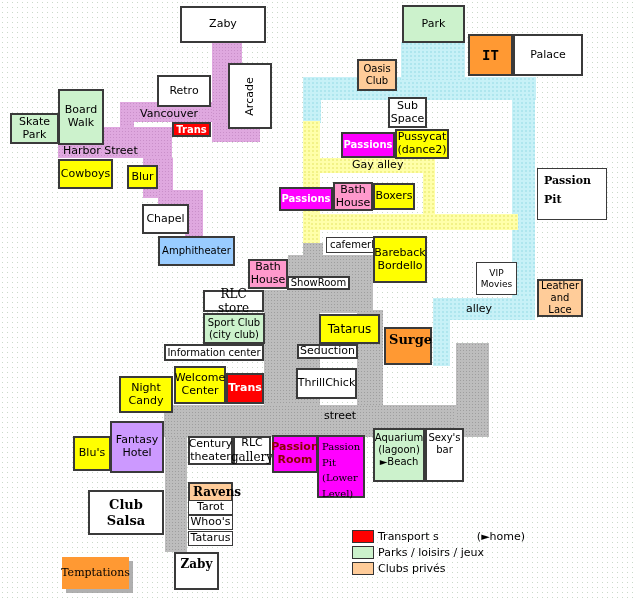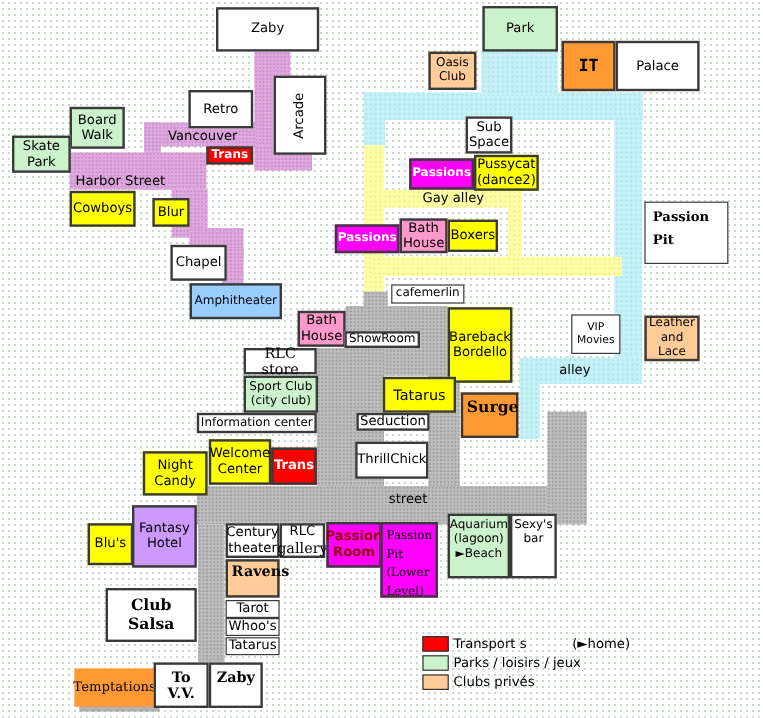--- a/index.html
+++ b/index.html
@@ -22,21 +22,21 @@
     font-size:11px;line-height:1.18;color:#000;white-space:pre-line;
   }
   .thin{border-width:1px;}
   .noborder{border:none;}
   .white{background:#ffffff;}
   .yellow{background:#ffff00;}
   .green{background:#ccf2cc;}
   .magenta{background:#ff00ff;color:#ffffff;font-weight:bold;}
   .magenta-dark{background:#ff00ff;color:#000;}
   .pink{background:#ff99cc;}
-  .peach{background:#ffcc99;}
+  .peach{background:#ffcc99;margin-top:16px;}
   .orange{background:#ff9933;}
   .red{background:#ff0000;color:#fff;font-weight:bold;}
   .purple{background:#cc99ff;}
   .blue{background:#99ccff;}
   .serif{font-family:"DejaVu Serif",serif;}
   .bold{font-weight:bold;}
   .mono{font-family:"DejaVu Sans Mono",monospace;}
   .fs9{font-size:9px;} .fs10{font-size:10px;} .fs12{font-size:12px;} .fs13{font-size:13px;}
   .top-align{align-items:flex-start;}
   .left-align{justify-content:flex-start;text-align:left;padding-left:3px;}
@@ -94,21 +94,21 @@
 
   <div class="box white" style="left:180px;top:6px;width:86px;height:37px">Zaby</div>
   <div class="box green" style="left:402px;top:5px;width:63px;height:38px">Park</div>
   <div class="box peach fs10" style="left:357px;top:43px;width:40px;height:32px">Oasis
 Club</div>
   <div class="box orange mono bold" style="left:468px;top:34px;width:45px;height:42px;font-size:14px">IT</div>
   <div class="box white" style="left:513px;top:34px;width:70px;height:42px">Palace</div>
   <div class="box white" style="left:157px;top:75px;width:54px;height:32px">Retro</div>
   <div class="box white vbox" style="left:228px;top:63px;width:44px;height:66px"><span>Arcade</span></div>
   <div class="box red fs10" style="left:172px;top:122px;width:39px;height:15px">Trans</div>
-  <div class="box green" style="left:58px;top:89px;width:46px;height:35px">Board
+  <div class="box green" style="left:58px;top:89px;width:46px;height:56px">Board
 Walk</div>
   <div class="box green" style="left:10px;top:113px;width:49px;height:31px">Skate
 Park</div>
   <div class="box yellow" style="left:58px;top:159px;width:55px;height:30px">Cowboys</div>
   <div class="box yellow" style="left:127px;top:165px;width:31px;height:24px">Blur</div>
   <div class="box white" style="left:388px;top:97px;width:39px;height:31px">Sub
 Space</div>
   <div class="box magenta fs10" style="left:341px;top:132px;width:54px;height:26px">Passions</div>
   <div class="box yellow" style="left:395px;top:129px;width:54px;height:30px">Pussycat
 (dance2)</div>
@@ -117,21 +117,21 @@
   <div class="box white" style="left:142px;top:204px;width:47px;height:30px">Chapel</div>
   <div class="box blue fs10" style="left:158px;top:236px;width:77px;height:30px">Amphitheater</div>
   <div class="box magenta fs10" style="left:279px;top:187px;width:54px;height:24px">Passions</div>
   <div class="box pink" style="left:333px;top:182px;width:40px;height:29px">Bath
 House</div>
   <div class="box yellow" style="left:373px;top:183px;width:42px;height:27px">Boxers</div>
   <div class="box white thin fs10" style="left:326px;top:237px;width:61px;height:16px">cafemerlin</div>
   <div class="box pink" style="left:248px;top:259px;width:40px;height:30px">Bath
 House</div>
   <div class="box white fs10" style="left:287px;top:276px;width:63px;height:14px">ShowRoom</div>
-  <div class="box yellow" style="left:373px;top:256px;width:54px;height:63px">Bareback
+  <div class="box yellow" style="left:373px;top:236px;width:54px;height:47px">Bareback
 Bordello</div>
   <div class="box white thin fs9" style="left:476px;top:262px;width:41px;height:33px">VIP
 Movies</div>
   <div class="box peach fs10" style="left:537px;top:263px;width:46px;height:38px">Leather
 and
 Lace</div>
   <div class="box white serif fs12" style="left:203px;top:290px;width:61px;height:22px">RLC store</div>
   <div class="box green fs10" style="left:203px;top:313px;width:62px;height:31px">Sport Club
 (city club)</div>
   <div class="box yellow fs12" style="left:319px;top:314px;width:61px;height:30px">Tatarus</div>
@@ -163,21 +163,20 @@
   <div class="box peach serif bold fs12 top-align left-align" style="left:188px;top:466px;width:45px;height:32px;padding-top:1px">Ravens</div>
   <div class="box white thin" style="left:188px;top:500px;width:45px;height:15px">Tarot</div>
   <div class="box white thin" style="left:188px;top:515px;width:45px;height:15px">Whoo's</div>
   <div class="box white thin" style="left:188px;top:531px;width:45px;height:15px">Tatarus</div>
   <div class="box green fs10 top-align" style="left:373px;top:428px;width:52px;height:54px;padding-top:2px">Aquarium
 (lagoon)
 ►Beach</div>
   <div class="box white fs10 top-align" style="left:425px;top:428px;width:39px;height:54px;padding-top:2px">Sexy's
 bar</div>
   <div class="box orange serif noborder shadow" style="left:62px;top:557px;width:67px;height:32px">Temptations</div>
-  <div class="box white serif bold fs12 top-align" style="left:128px;top:552px;width:46px;height:38px;padding-top:3px">To V.V.</div>
   <div class="box white serif bold fs12 top-align" style="left:174px;top:552px;width:45px;height:38px;padding-top:3px">Zaby</div>
 
   <div id="legend">
     <div class="lrow">
       <span class="swatch sw-red"></span>
       <span class="lbl">Transport s</span>
       <span class="extra">(►home)</span>
     </div>
     <div class="lrow">
       <span class="swatch sw-green"></span>

